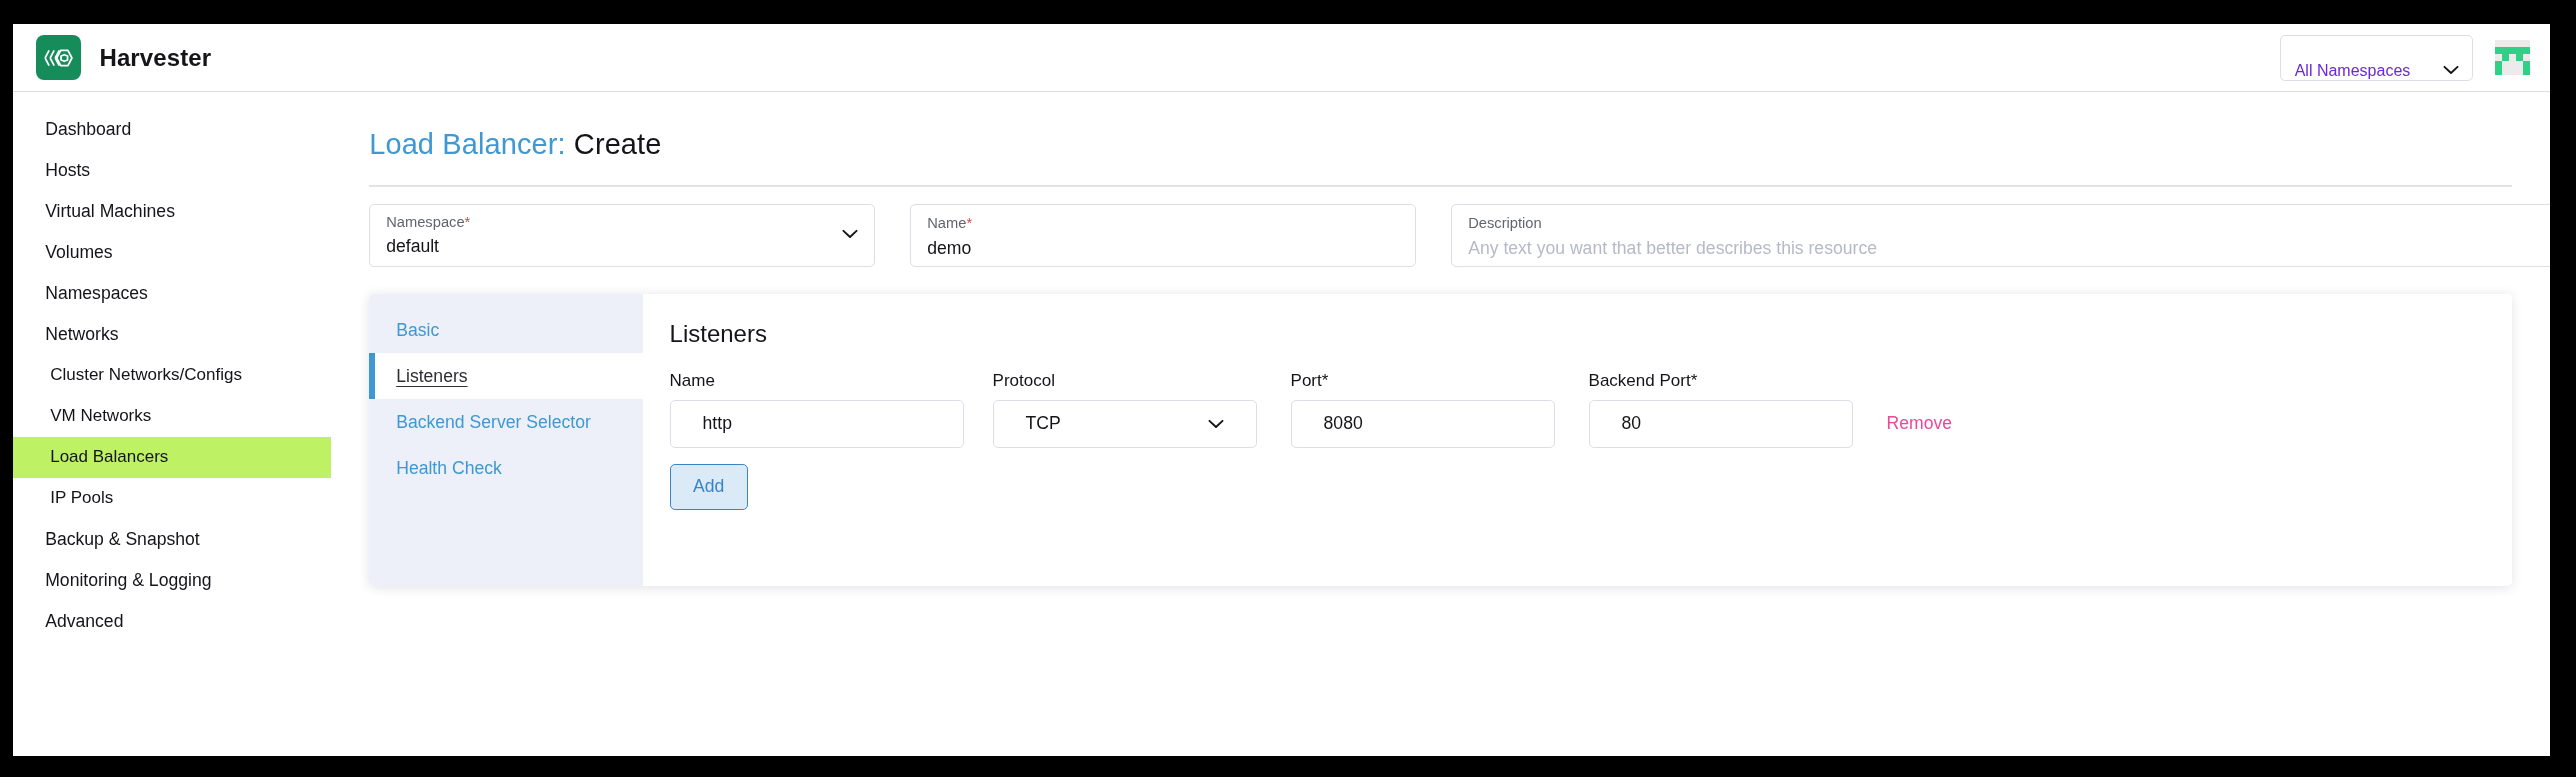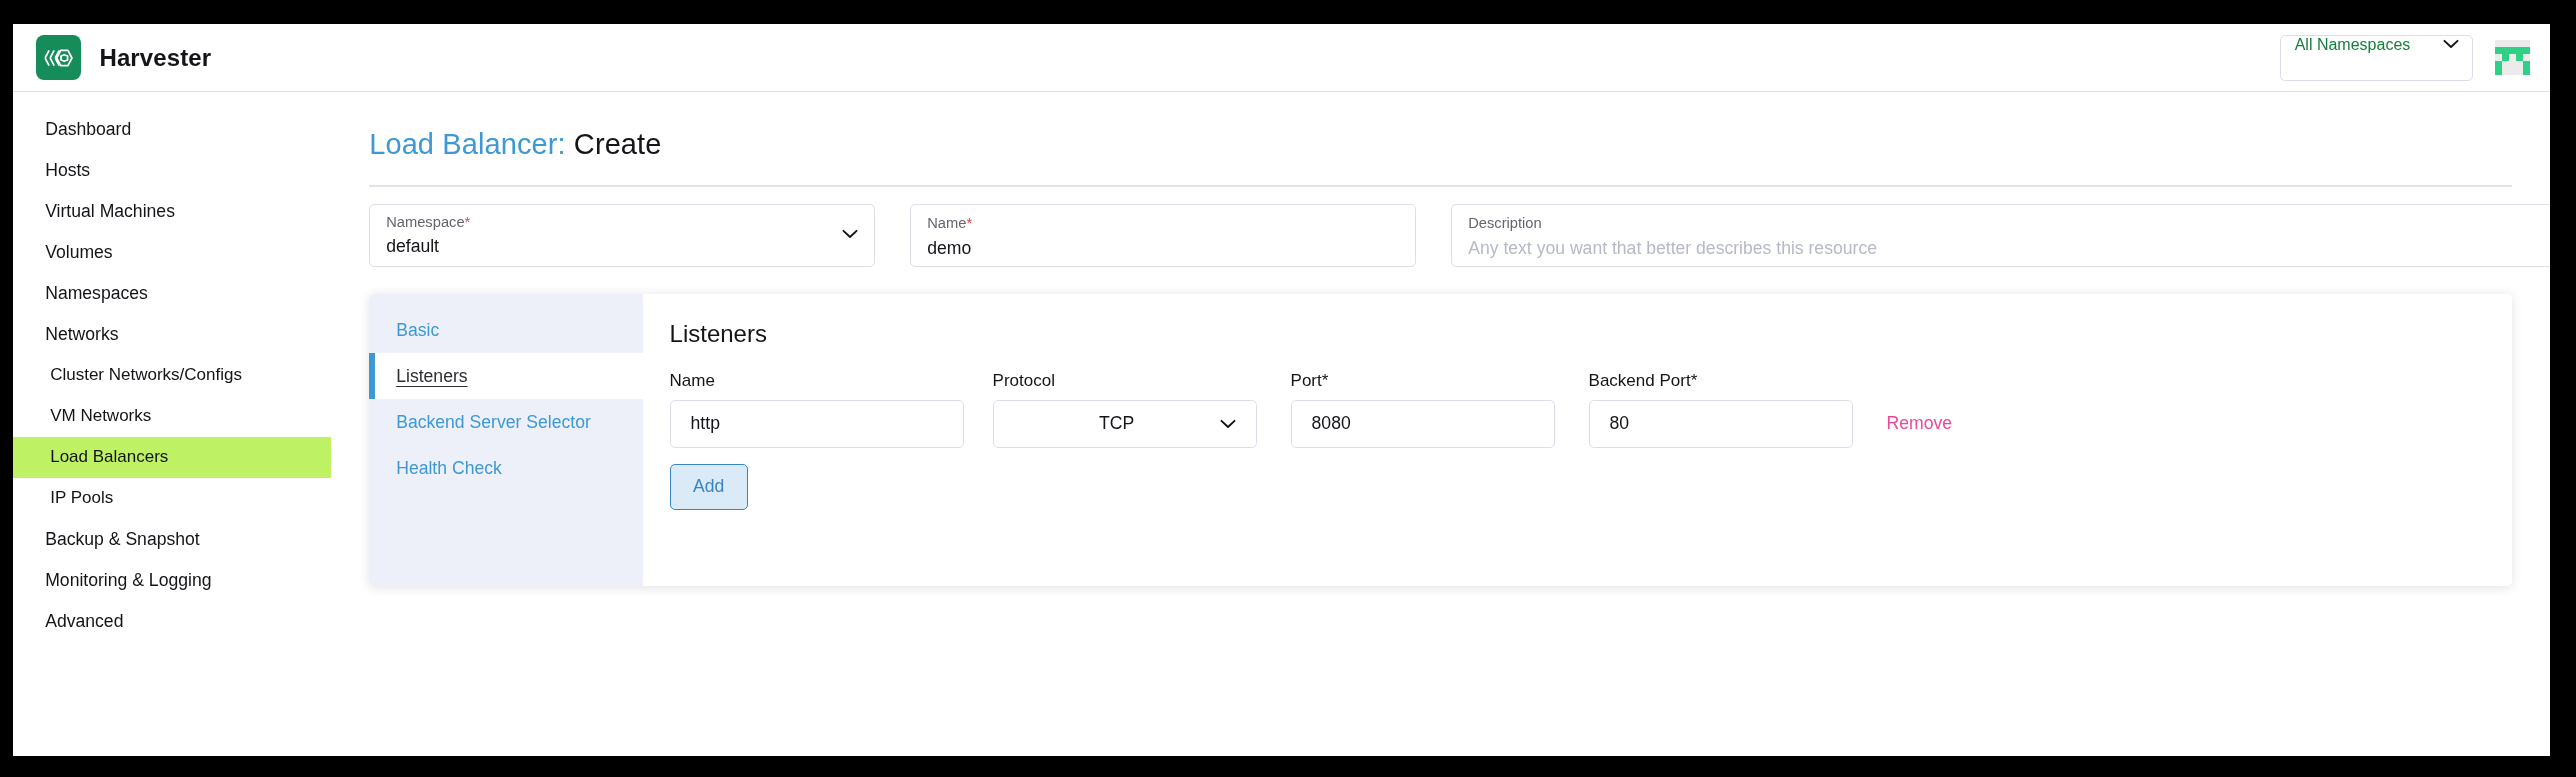--- a/index.html
+++ b/index.html
@@ -39,23 +39,23 @@
   .brand-name { font-size: 24px; color: #141419; font-weight: 700; letter-spacing: 0.1px; }
 
   .header-right {
     margin-left: auto; display: flex; align-items: center;
     padding-right: 0; height: 100%;
   }
   .ns-select {
     width: 193px; height: 46px;
     border: 1.5px solid #dcdee7; border-radius: 5.1px;
     background: #fff;
-    display: flex; align-items: flex-start;
+    display: flex; align-items: flex-end;
     padding: 0 12.5px 0 14px;
-    font-size: 16px; color: #15803d;
+    font-size: 16px; color: #6d28d9;
     margin-right: 22px;
     cursor: pointer;
   }
   .ns-select .lbl { flex: 1; }
   .chev { flex: 0 0 auto; }
 
   .avatar {
     width: 35px; height: 35px;
     display: grid; grid-template-columns: repeat(5, 1fr); grid-template-rows: repeat(5, 1fr);
     margin-right: 20.5px; overflow: hidden; cursor: pointer;
@@ -158,24 +158,24 @@
   .col-proto { width: 264px; margin-right: 34px; }
   .col-port { width: 264px; margin-right: 34px; }
   .col-bport { width: 264px; margin-right: 34px; }
   .col-act { width: 117px; }
 
   .col-label { font-size: 17px; color: #141419; white-space: nowrap; }
 
   .inp {
     height: 48px; border: 1.5px solid #dcdee7; border-radius: 5.1px;
     background: #fff; display: flex; align-items: center;
-    padding: 0 20px; font-size: 17.6px; color: #141419;
+    padding: 0 32px; font-size: 17.6px; color: #141419;
     cursor: text;
   }
-  .inp.select { cursor: pointer; text-align: center; }
+  .inp.select { cursor: pointer; }
   .inp .val { flex: 1; }
 
   .remove-link {
     font-size: 17.6px; color: #ec4899; cursor: pointer; white-space: nowrap;
   }
 
   .add-btn {
     margin-top: 16px;
     width: 78px; height: 46px;
     border: 1.5px solid #3884c5; border-radius: 5.1px;

